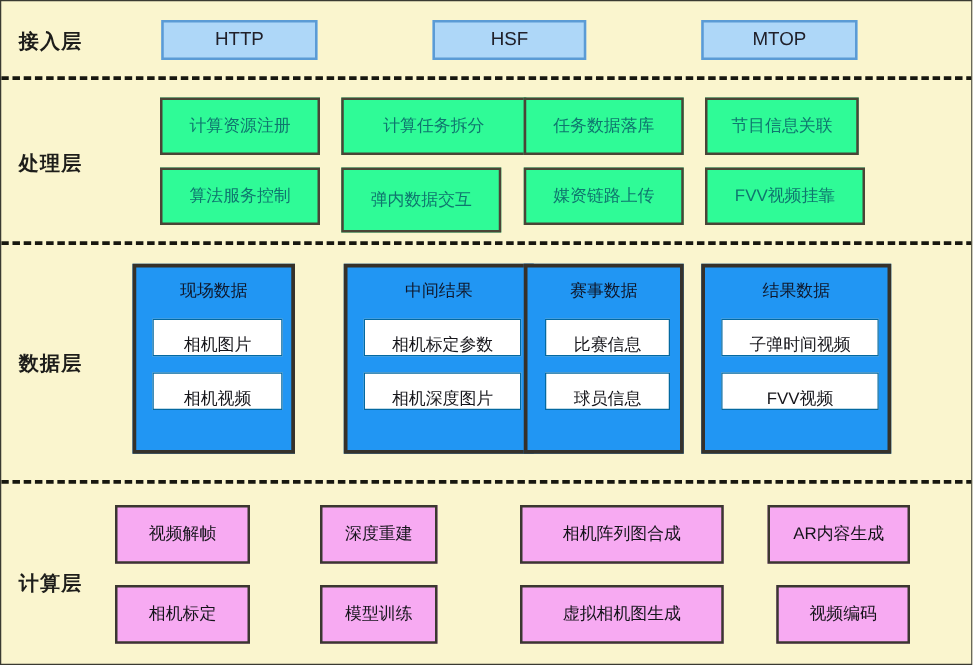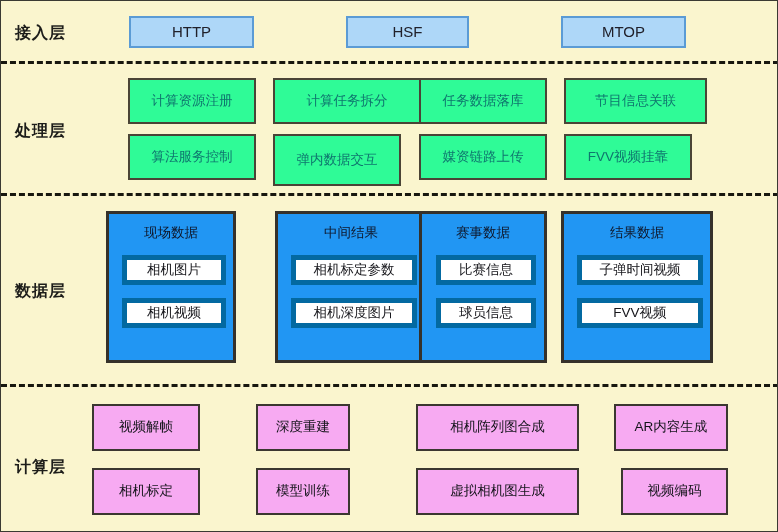--- a/index.html
+++ b/index.html
@@ -86,22 +86,23 @@
     top: 10px;
     left: 0;
     width: 100%;
     text-align: center;
     font-size: 13.5px;
     color: #0f172a;
     white-space: nowrap;
   }
   .node.data-item {
     background: #ffffff;
-    border: 5px solid #0369a1;
+    border: 1px solid #0369a1;
     color: #15151a;
+    align-items: flex-end;
   }
 
   
   .node.compute {
     background: #f7aaf2;
     border: 2px solid #3b3730;
     color: #14141a;
   }
 </style>
 </head>
@@ -130,21 +131,21 @@
 
     <div class="node process" style="left:127px;top:17px;width:128px;height:46px;">
       <span>计算资源注册</span>
     </div>
     <div class="node process" style="left:272px;top:17px;width:148px;height:46px;">
       <span>计算任务拆分</span>
     </div>
     <div class="node process" style="left:418px;top:17px;width:128px;height:46px;">
       <span>任务数据落库</span>
     </div>
-    <div class="node process" style="left:563px;top:17px;width:143px;height:46px;">
+    <div class="node process" style="left:563px;top:17px;width:123px;height:46px;">
       <span>节目信息关联</span>
     </div>
 
     <div class="node process" style="left:127px;top:73px;width:128px;height:46px;">
       <span>算法服务控制</span>
     </div>
     <div class="node process" style="left:272px;top:73px;width:128px;height:52px;">
       <span>弹内数据交互</span>
     </div>
     <div class="node process" style="left:418px;top:73px;width:128px;height:46px;">

